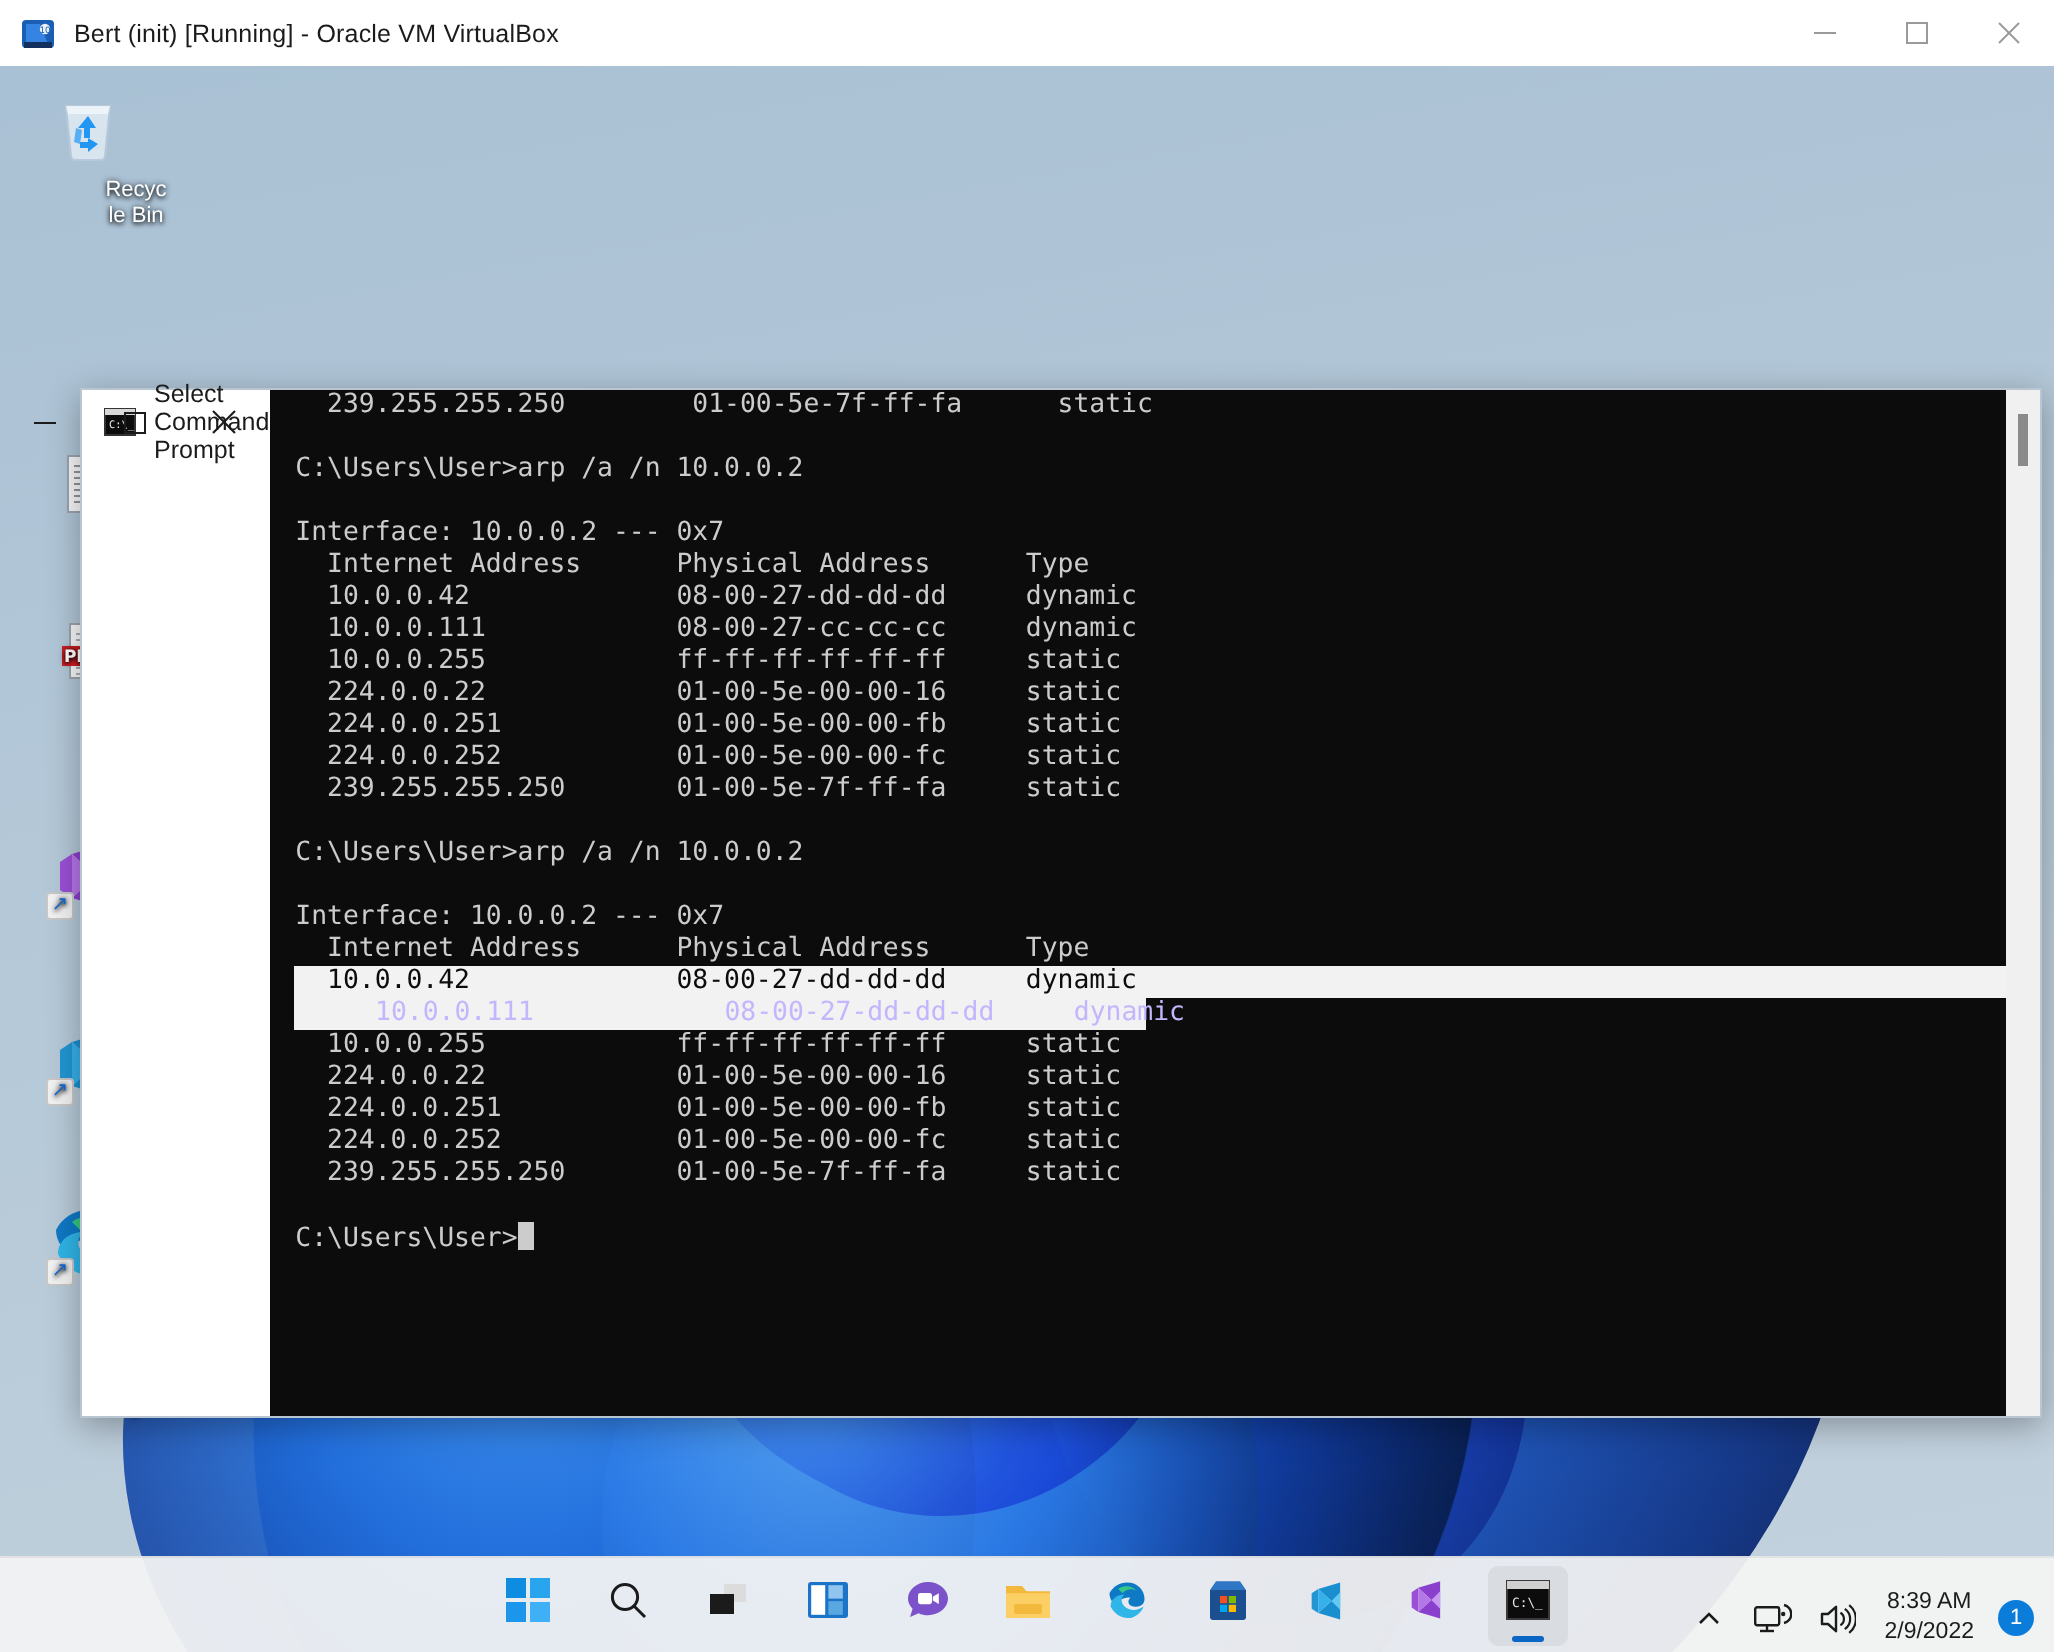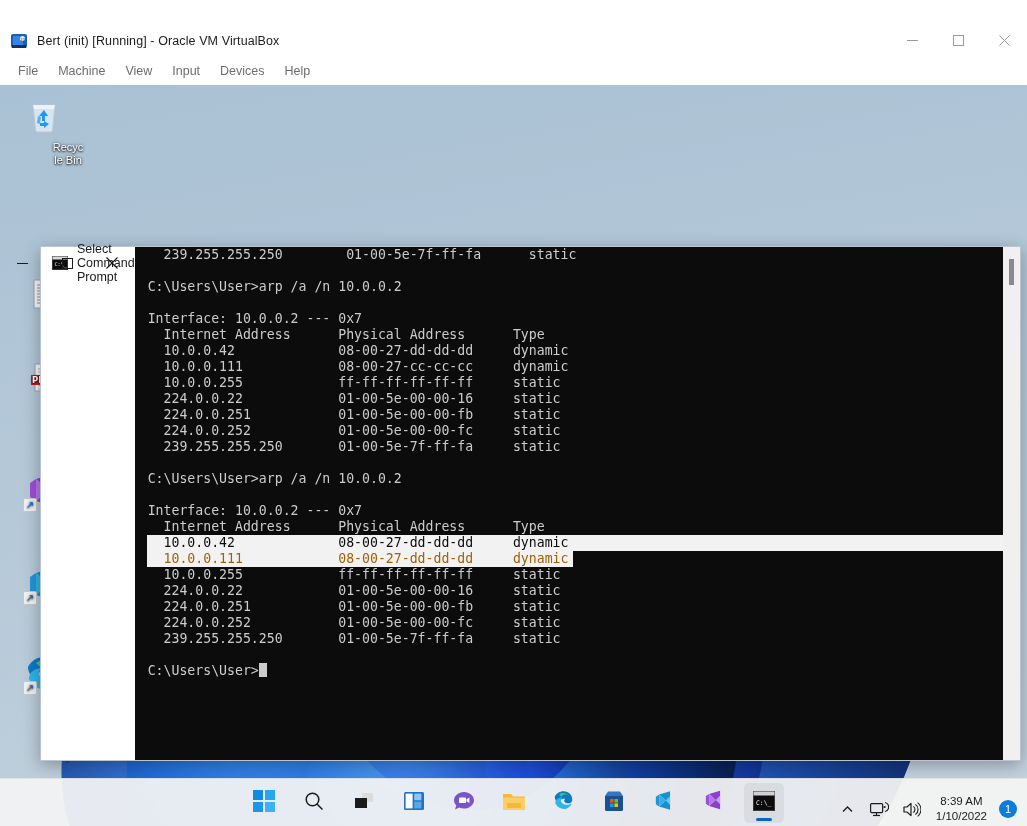--- a/index.html
+++ b/index.html
@@ -16,21 +16,20 @@
     width: 1027px; height: 826px;
     background: #ffffff;
     display: flex; flex-direction: column;
   }
 
   #vbox-titlebar {
     height: 33px; flex: 0 0 33px;
     background: #ffffff;
     display: flex; align-items: center;
     position: relative;
-    margin-top: 24px;
   }
   #vbox-app-icon {
     width: 18px; height: 18px; margin-left: 10px; margin-right: 9px;
     position: relative; flex: 0 0 18px;
   }
   #vbox-title-text {
     font-size: 12.5px; color: #1b1b1b; letter-spacing: .1px;
     white-space: nowrap;
   }
   .vbox-ctl-group { position: absolute; right: 0; top: 0; height: 33px; display: flex; }
@@ -193,21 +192,21 @@
   }
   .con-line.sel-full {
     background: #f2f2f2; color: #0c0c0c;
   }
   .con-line.sel-partial { position: relative; }
   .con-line.sel-partial .selbg {
     position: absolute; left: 0; top: 0; height: 16px; width: 426px;
     background: #f2f2f2;
   }
   .con-line.sel-partial .seltext {
-    position: relative; color: #a16207;
+    position: relative; color: #c4b5fd; margin-left: 24px;
   }
   .cursor-block {
     display: inline-block; width: 8px; height: 14px;
     background: #cccccc; vertical-align: -2px;
   }
   #cmd-scrollbar {
     flex: 0 0 17px; width: 17px; background: #f0f0f0; position: relative;
   }
   #cmd-scroll-thumb {
     position: absolute; left: 6px; width: 5px; top: 12px; height: 26px;
@@ -244,28 +243,20 @@
       </div>
       <div class="vbox-ctl">
         <svg width="11" height="11" viewBox="0 0 11 11">
             <line x1="0.5" y1="0.5" x2="10.5" y2="10.5" stroke="#9a9a9a" stroke-width="1"></line>
             <line x1="10.5" y1="0.5" x2="0.5" y2="10.5" stroke="#9a9a9a" stroke-width="1"></line>
           </svg>
       </div>
     </div>
   </div>
 
-  <div id="vbox-menubar">
-    <div class="menu-item">File</div>
-    <div class="menu-item">Machine</div>
-    <div class="menu-item">View</div>
-    <div class="menu-item">Input</div>
-    <div class="menu-item">Devices</div>
-    <div class="menu-item">Help</div>
-  </div>
 
   <div id="guest-screen">
 
     <div id="wallpaper">
       <div id="wall-sky"></div>
       <div class="petal" id="bloom-3"></div>
       <div class="petal" id="bloom-2"></div>
       <div class="petal" id="bloom-1"></div>
       <div class="petal" id="bloom-4"></div>
       <div class="petal" id="bloom-5"></div>
@@ -540,20 +531,20 @@
         <div class="tray-ico">
           <svg width="19" height="17" viewBox="0 0 19 17">
             <path d="M2 6 h3 l4 -3.6 v12.2 l-4 -3.6 h-3 Z" fill="none" stroke="#1b1b1b" stroke-width="1.2" stroke-linejoin="round"></path>
             <path d="M11.2 5.4 a3.6 3.6 0 0 1 0 6.2" fill="none" stroke="#1b1b1b" stroke-width="1.1"></path>
             <path d="M13.4 3.4 a6.2 6.2 0 0 1 0 10.2" fill="none" stroke="#1b1b1b" stroke-width="1.1"></path>
             <path d="M15.6 1.6 a8.8 8.8 0 0 1 0 13.8" fill="none" stroke="#1b1b1b" stroke-width="1.1"></path>
           </svg>
         </div>
         <div id="clock">
           <div>8:39 AM</div>
-          <div>1/10/2022</div>
+          <div>2/9/2022</div>
         </div>
         <div id="notif-badge">1</div>
       </div>
     </div>
 
   </div>
 </div>
 
 </body></html>

